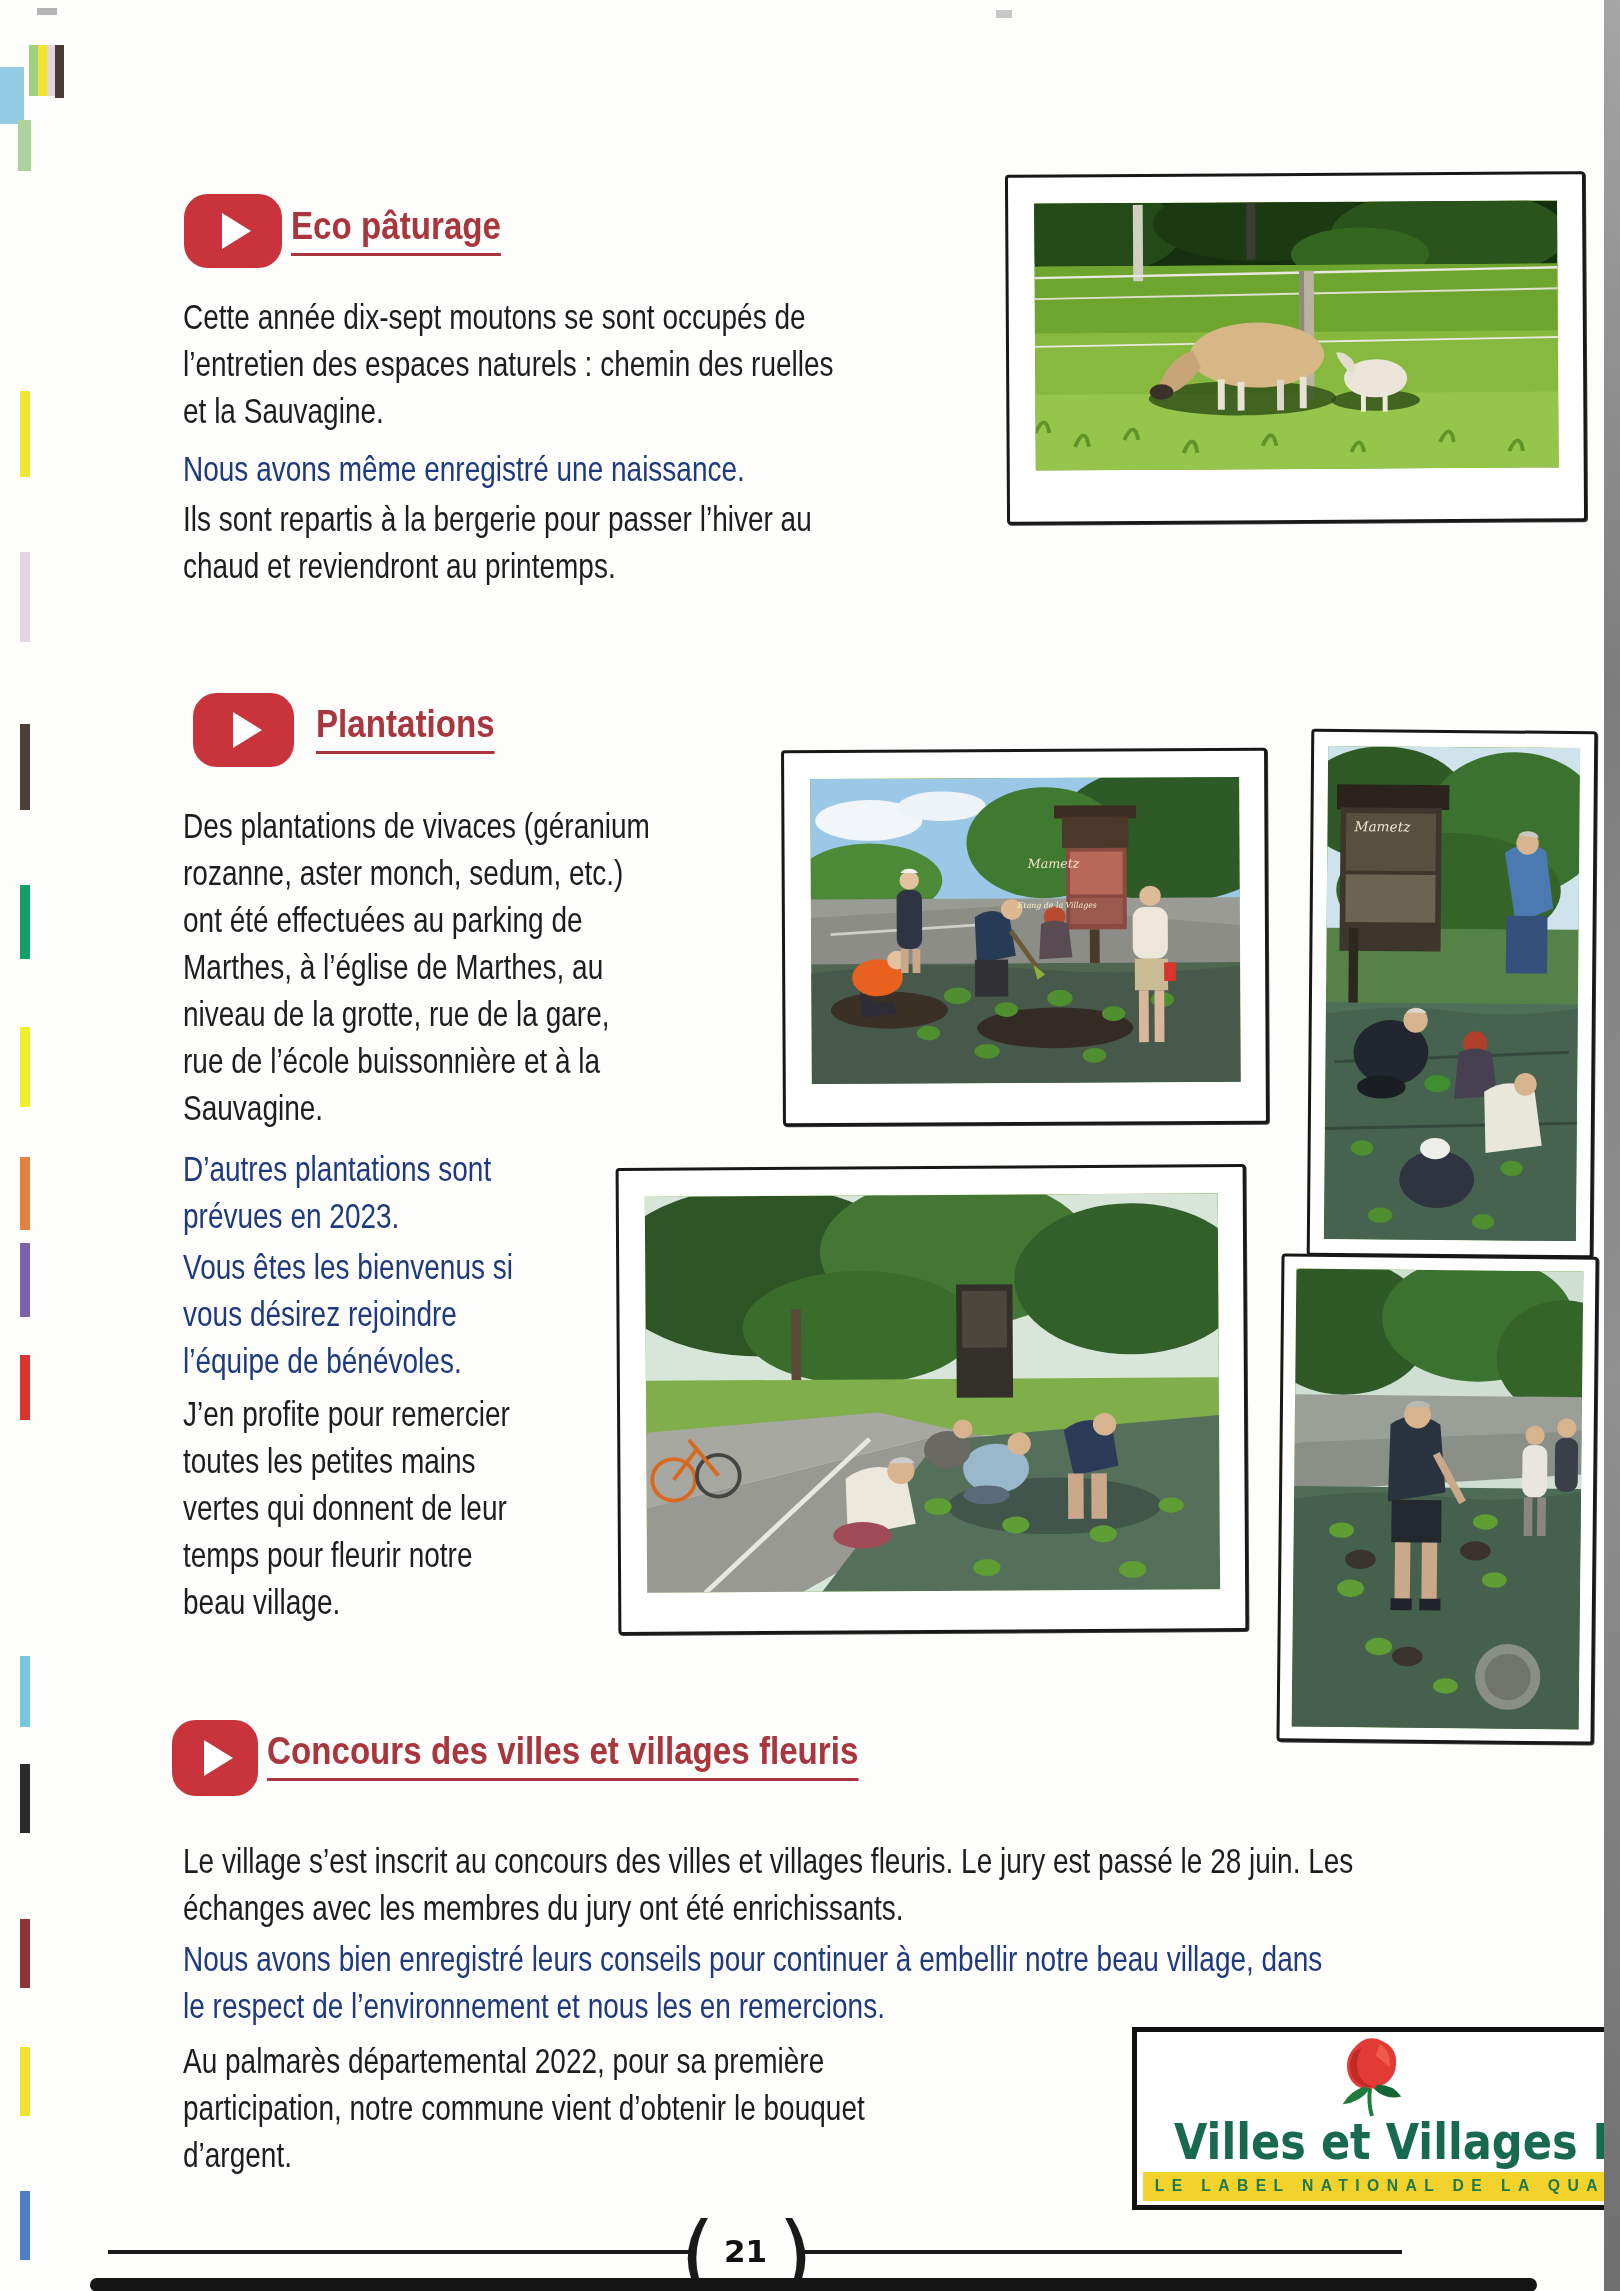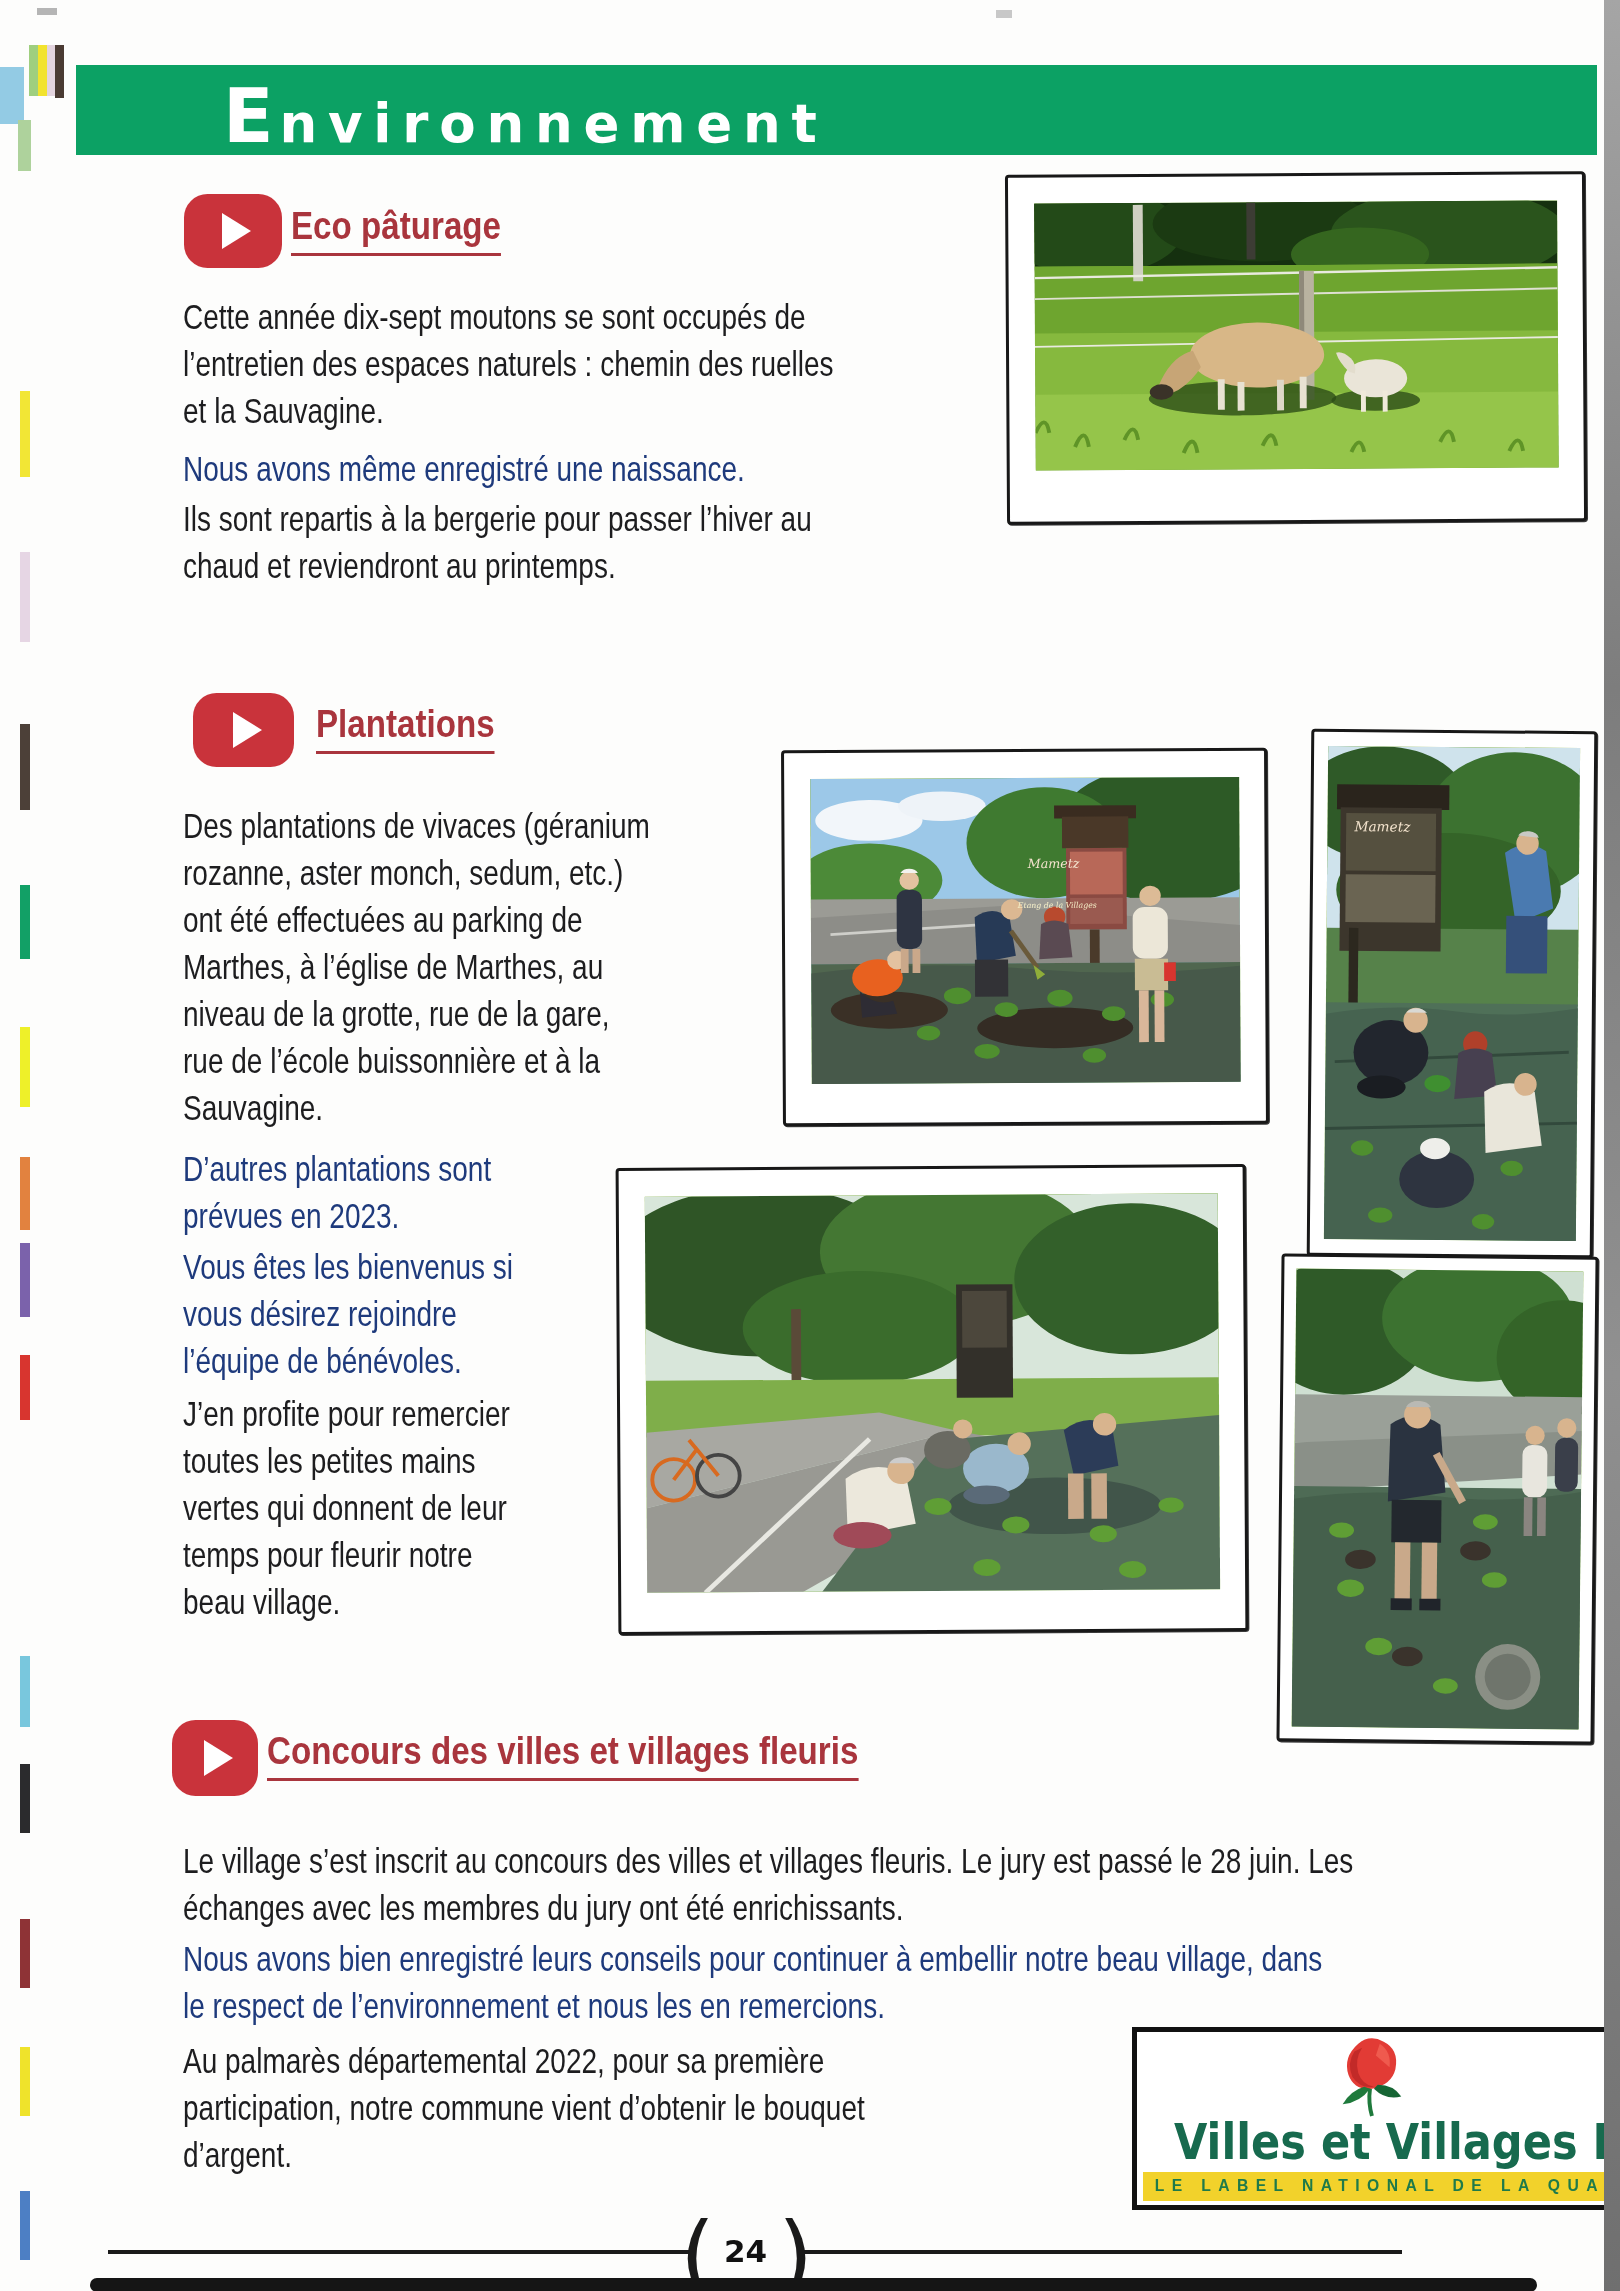--- a/index.html
+++ b/index.html
@@ -69,23 +69,20 @@
   <div class="mark" style="left:19.6px;top:1027px;width:10.8px;height:80px;background:#eef029;"></div>
   <div class="mark" style="left:19.6px;top:1157px;width:10.8px;height:73px;background:#e2823f;"></div>
   <div class="mark" style="left:19.6px;top:1243px;width:10.8px;height:74px;background:#7b62ab;"></div>
   <div class="mark" style="left:19.6px;top:1355px;width:10.8px;height:65px;background:#d8352f;"></div>
   <div class="mark" style="left:19.6px;top:1656px;width:10.8px;height:71px;background:#79c7dd;"></div>
   <div class="mark" style="left:19.6px;top:1764px;width:10.8px;height:69px;background:#2b2b2d;"></div>
   <div class="mark" style="left:19.6px;top:1919px;width:10.8px;height:69px;background:#8e3336;"></div>
   <div class="mark" style="left:19.6px;top:2047px;width:10.8px;height:69px;background:#efe32b;"></div>
   <div class="mark" style="left:19.6px;top:2191px;width:10.8px;height:69px;background:#4d7fc4;"></div>
 
-  <div class="banner">
-    <span class="banner-title">Environnement</span>
-  </div>
 
   <div class="play" style="left:184px;top:194px;width:98px;height:74px;">
       <span class="tri"></span>
     </div>
   <div class="shead" style="left:291px;top:204px;">Eco pâturage</div>
 
   <div class="line" style="left:183px;top:294px;">Cette année dix-sept moutons se sont occupés de</div>
   <div class="line" style="left:183px;top:341px;">l’entretien des espaces naturels : chemin des ruelles</div>
   <div class="line" style="left:183px;top:388px;">et la Sauvagine.</div>
   <div class="line blue" style="left:183px;top:446px;">Nous avons même enregistré une naissance.</div>
@@ -406,19 +403,19 @@
     <span class="logo-title">Villes et Villages Fleuris</span>
     <div class="logo-strip">
       <span>LE LABEL NATIONAL DE LA QUALITÉ DE</span>
     </div>
   </div>
 
   <div class="footer-line" style="left:108px;width:584px;"></div>
   <div class="footer-line" style="left:800px;width:602px;"></div>
   <div class="bracket" style="left:680px;top:2203px;">(</div>
   <div class="bracket" style="left:778px;top:2203px;">)</div>
-  <div class="pagenum">24</div>
+  <div class="pagenum">21</div>
 
   <div class="edge-strip"></div>
   <div class="bottom-bar"></div>
 
 </div>
 
 
 </body></html>

